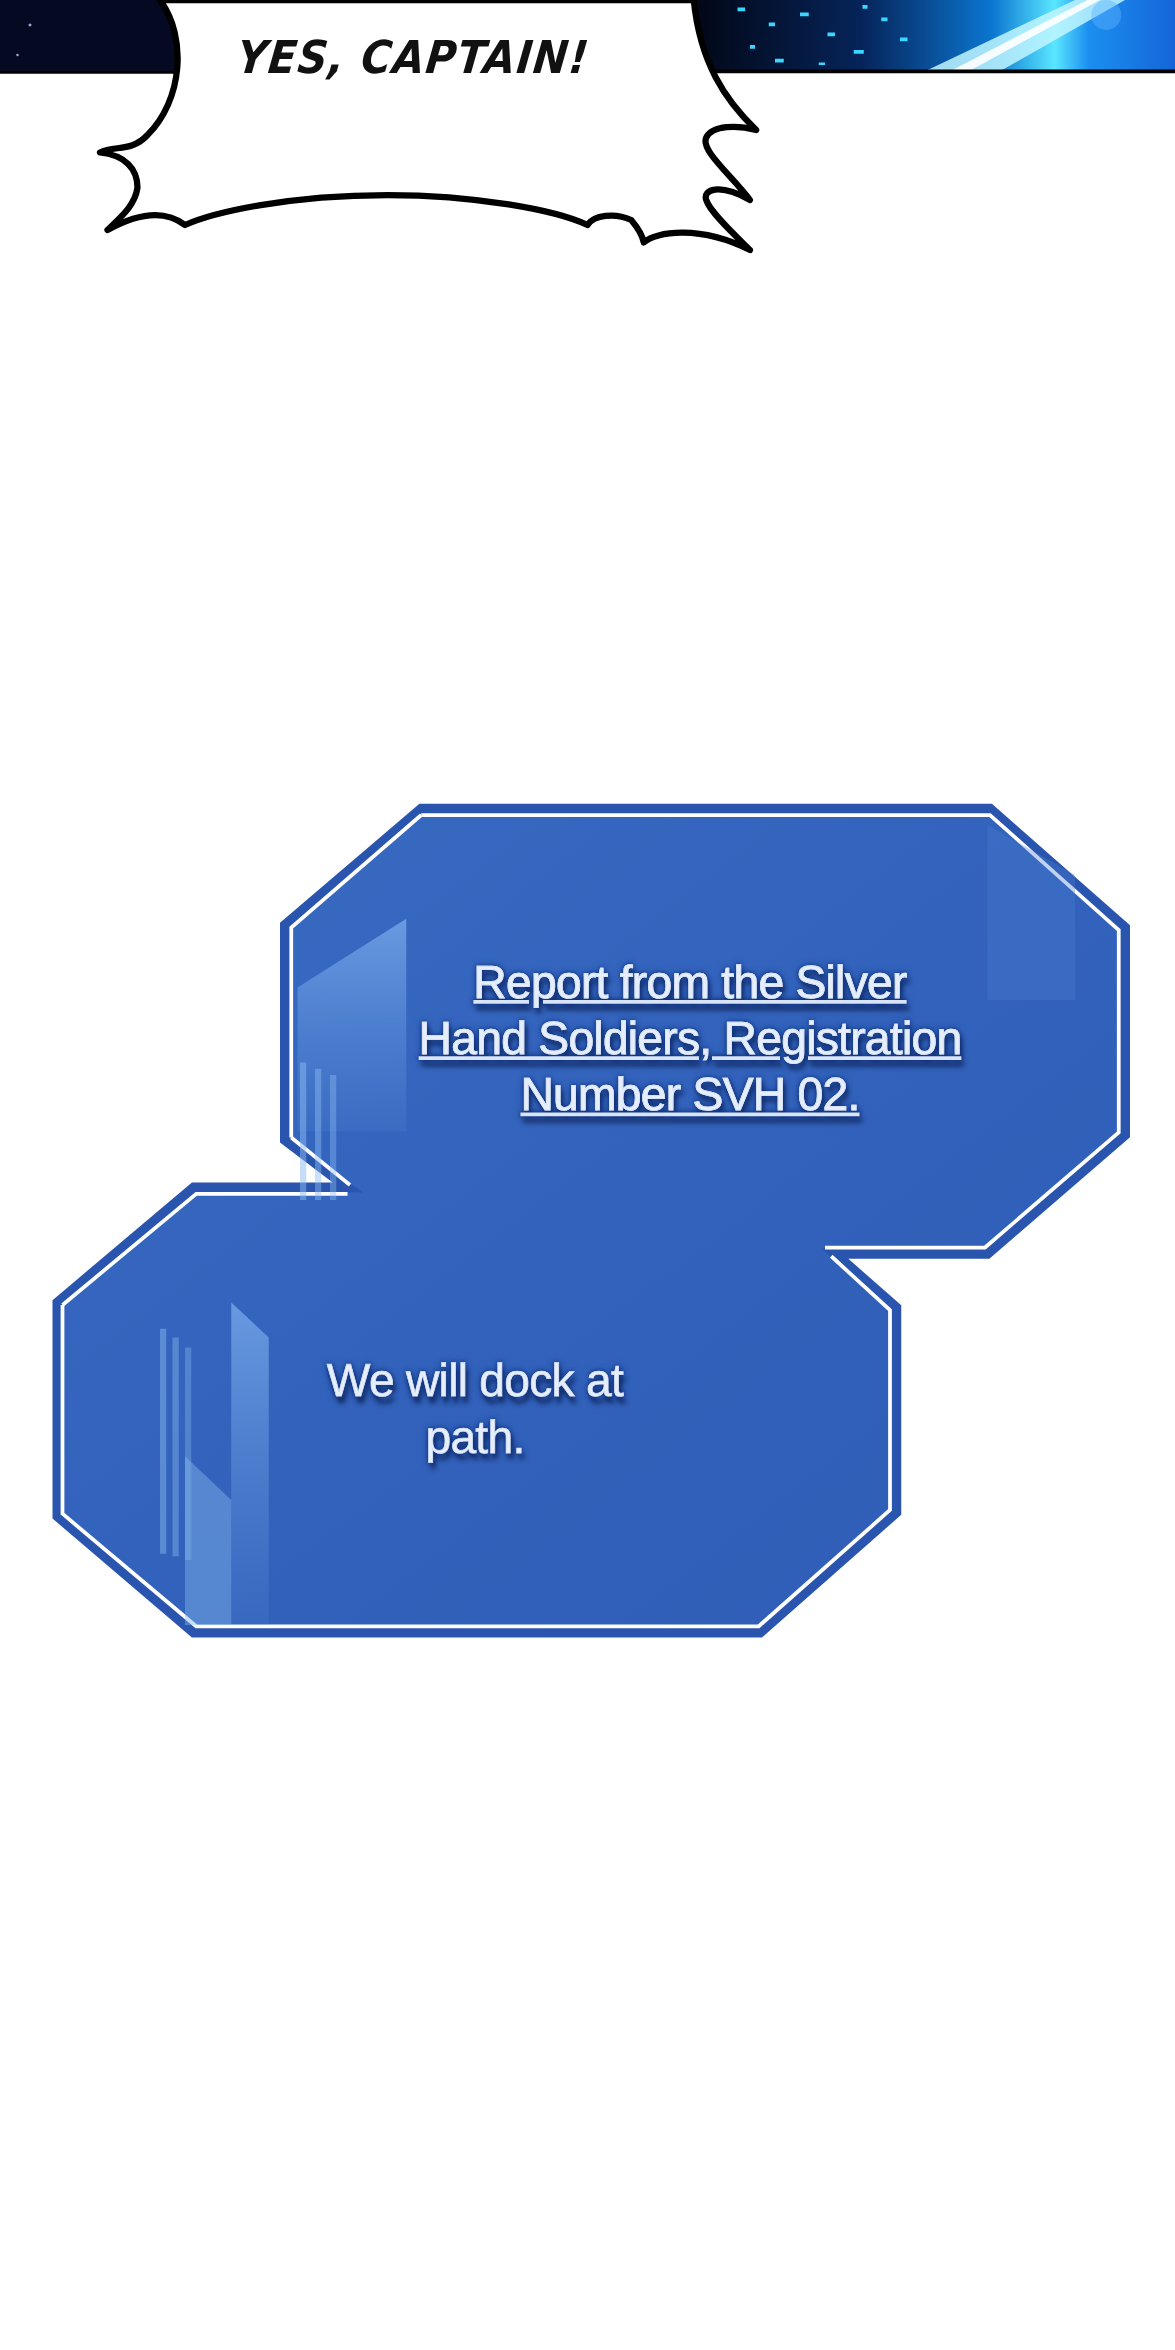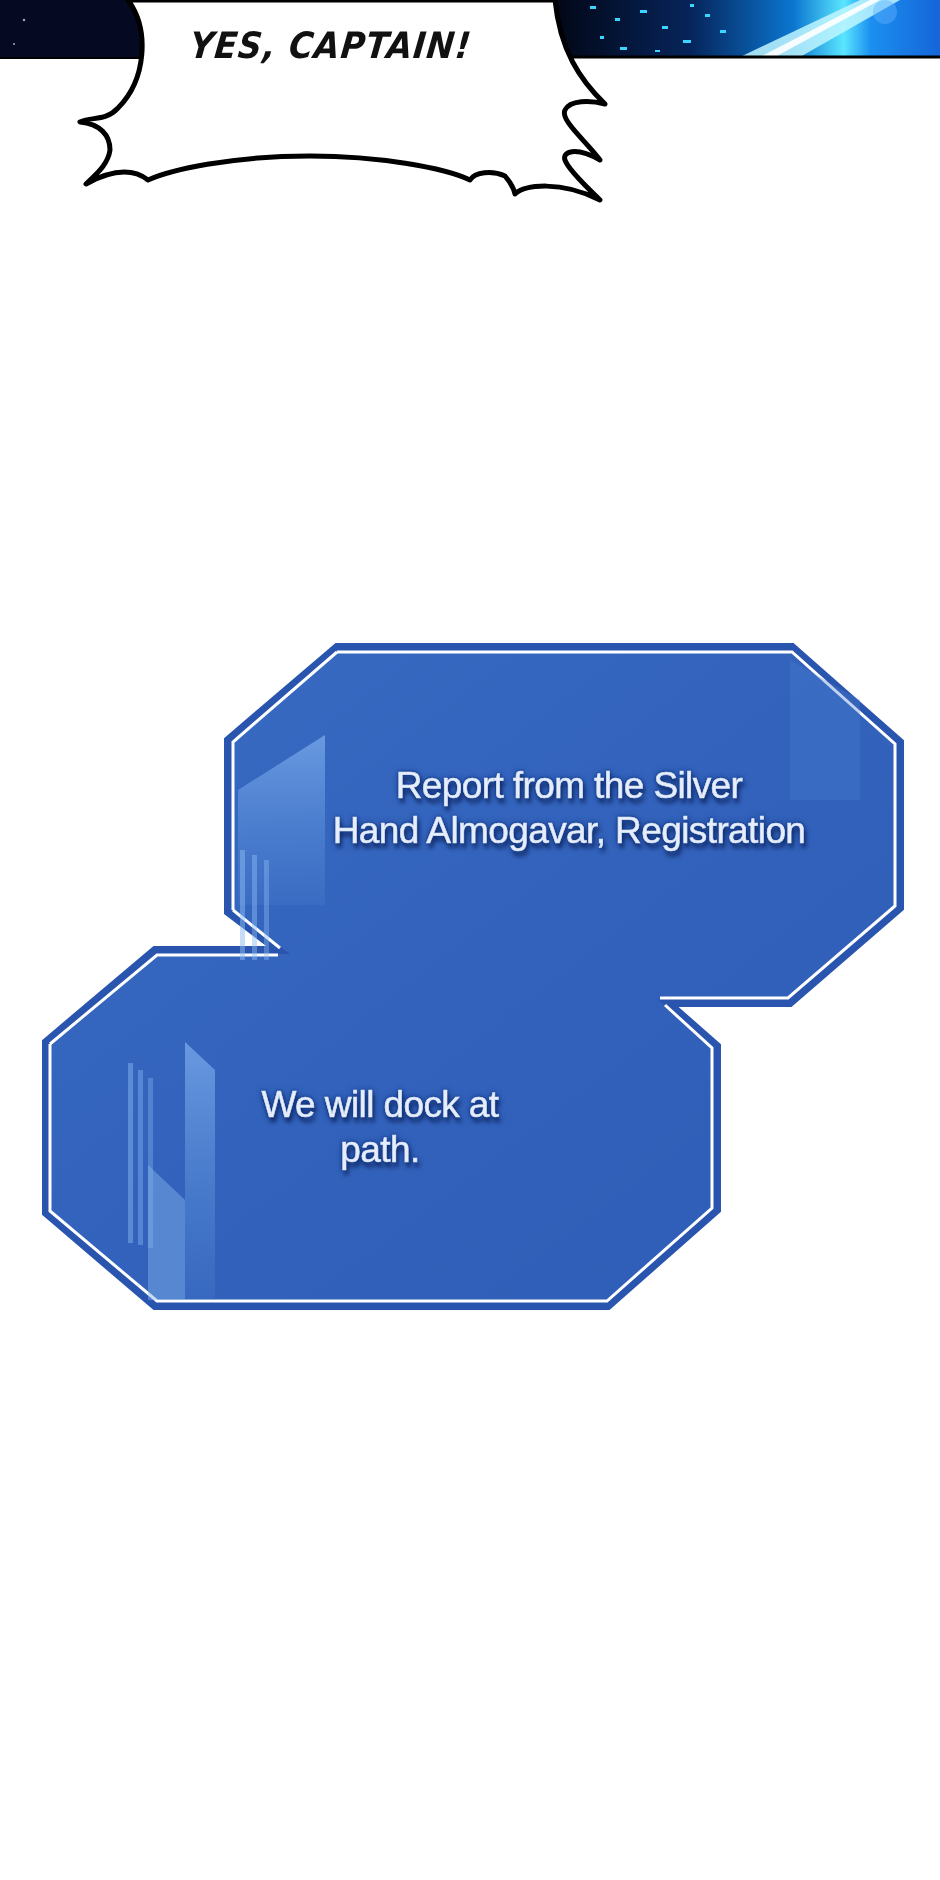--- a/index.html
+++ b/index.html
@@ -33,21 +33,21 @@
       color: #e6eefb;
       text-align: center;
       letter-spacing: -0.6px;
       text-shadow:
         0 0 3px #0b2a70,
         0 0 6px #123a8a,
         2px 5px 4px rgba(10, 25, 70, 0.85);
       -webkit-text-stroke: 0.6px #d8e4f8;
     }
     .panel-text .line { display: block; white-space: nowrap; }
-    #report-text { left: 279px; top: 763px; width: 580px; }
+    #report-text { left: 262px; top: 763px; width: 580px; text-decoration: underline; }
     #dock-text { left: 140px; top: 1082px; width: 480px; }
   </style>
 </head>
 <body>
 
 <div id="page">
 
   <svg class="layer" width="940" height="220" viewBox="0 0 940 220">
     <defs>
       <linearGradient id="spaceGlow" x1="0" y1="0" x2="1" y2="0">
@@ -140,21 +140,22 @@
       <rect x="128" y="1063" width="5" height="180" fill="#8cbcf2" opacity="0.45"></rect>
       <rect x="138" y="1070" width="5" height="175" fill="#8cbcf2" opacity="0.4"></rect>
       <rect x="148" y="1078" width="5" height="170" fill="#8cbcf2" opacity="0.35"></rect>
       <polygon points="185,1042 215,1070 215,1300 185,1300" fill="url(#stripe)"></polygon>
       <polygon points="148,1165 185,1200 185,1300 148,1300" fill="#86b6ee" opacity="0.45"></polygon>
     </g>
   </svg>
 
   <div id="report-text" class="panel-text">
     <span class="line">Report from the Silver</span>
-    <span class="line">Hand Almogavar, Registration</span>
+    <span class="line">Hand Soldiers, Registration</span>
+    <span class="line">Number SVH 02.</span>
   </div>
 
   <div id="dock-text" class="panel-text">
     <span class="line">We will dock at</span>
     <span class="line">path.</span>
   </div>
 
 </div>
 
 </body></html>

